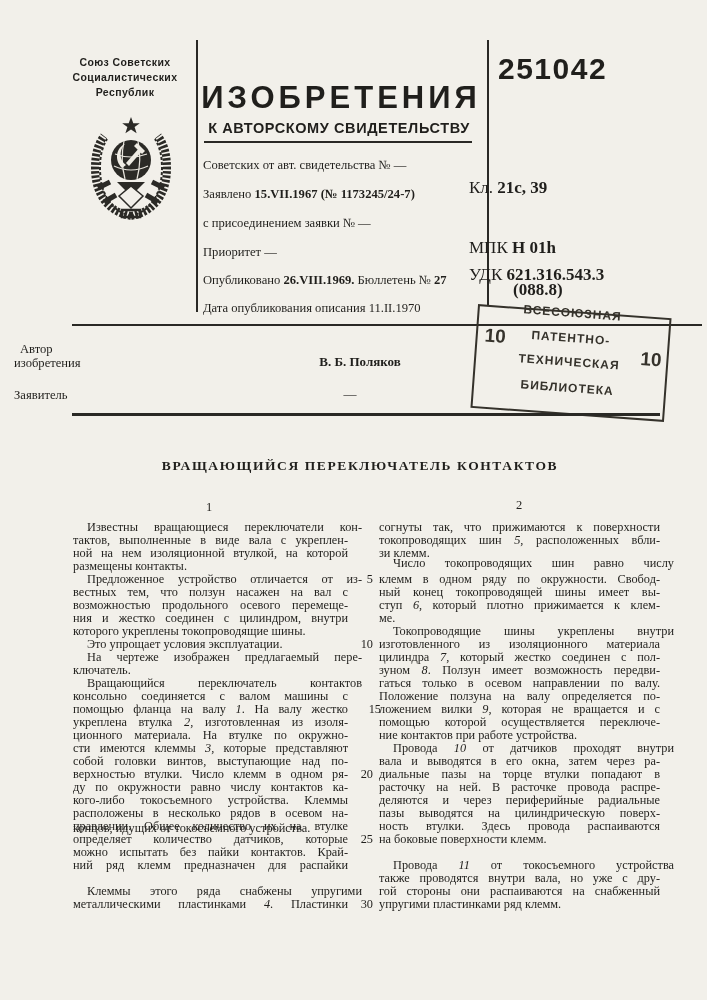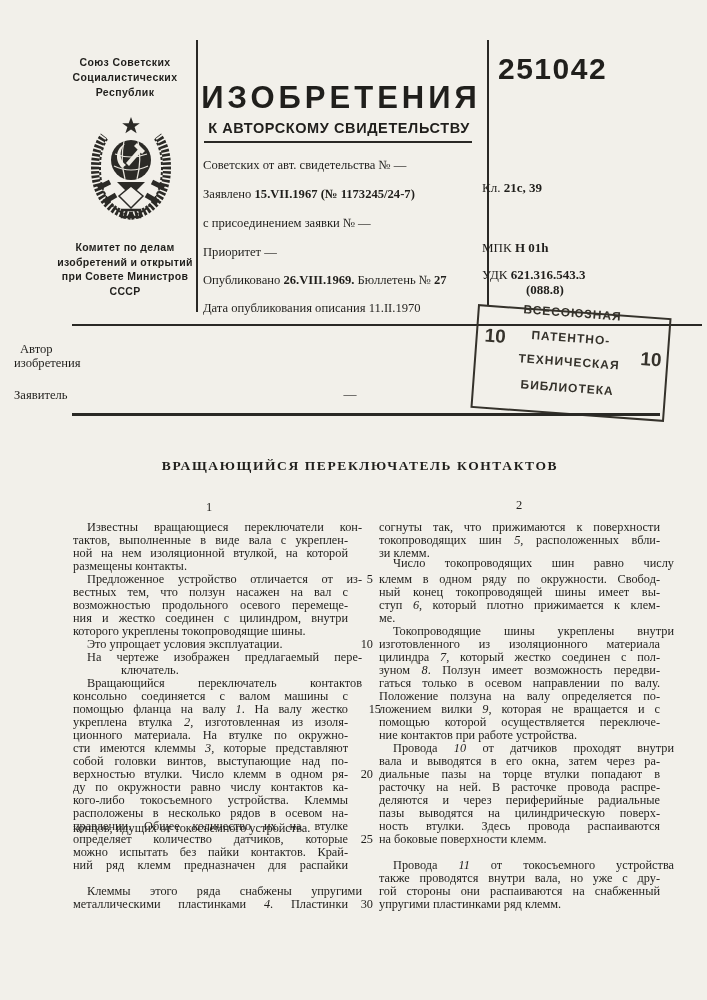--- a/index.html
+++ b/index.html
@@ -21,21 +21,21 @@
   .title1{position:absolute;left:196px;top:44px;width:286px;text-align:center;
     font-family:"Liberation Sans",sans-serif;font-weight:bold;font-size:33px;letter-spacing:13px;text-indent:13px;}
   .title2{position:absolute;left:196px;top:80px;width:286px;text-align:center;
     font-family:"Liberation Sans",sans-serif;font-weight:bold;font-size:31px;letter-spacing:4px;text-indent:4px;}
   .subtitle{position:absolute;left:196px;top:120px;width:286px;text-align:center;
     font-family:"Liberation Sans",sans-serif;font-weight:bold;font-size:14.5px;letter-spacing:.6px;}
   .docnum{position:absolute;left:498px;top:52px;
     font-family:"Liberation Sans",sans-serif;font-weight:bold;font-size:30px;letter-spacing:1.5px;}
   
   .filing-row{position:absolute;left:203px;width:270px;font-size:12.6px;line-height:15px;}
-  .class-row{position:absolute;left:482px;width:200px;font-size:13px;line-height:15px;}
+  .class-row{position:absolute;left:469px;width:200px;font-size:17px;line-height:15px;}
   
   .author-label{font-size:12.6px;line-height:14px;}
   
   .stamp{position:absolute;left:474px;top:311px;width:190px;height:100px;
     border:2px solid #35322b;transform:rotate(4.2deg);color:#35322b;
     font-family:"Liberation Sans",sans-serif;font-weight:bold;}
   .stamp .sline{position:absolute;left:28px;width:130px;text-align:center;font-size:12px;letter-spacing:1px;white-space:nowrap;}
   .stamp .snum{position:absolute;font-size:19px;letter-spacing:0;}
   
   .inv-title{position:absolute;left:100px;top:458px;width:520px;text-align:center;
@@ -83,26 +83,20 @@
     <path d="M38,52 C30,44 32,32 41,28 C35,34 35,44 42,49 Z" fill="#efece4"></path>
 
     <path d="M42,47 L56,31 L59,34 L45,50 Z" fill="#efece4"></path>
     <path d="M53,27 L61,35 L58,38 L50,30 Z" fill="#efece4"></path>
 
     <path d="M33,66 L61,66 L47,80 Z" fill="#2b2a26"></path>
     <path d="M47,70 L59,80 L47,92 L35,80 Z" fill="#f2f0ea" stroke="#2b2a26" stroke-width="1.5"></path>
     <path d="M38,94 h18 v7 h-18 Z" fill="none" stroke="#2b2a26" stroke-width="2.5"></path>
   </svg>
 
-  <div class="abs" style="left:45px;top:240px;width:160px;" id="committee-block">
-      <div class="committee-line">Комитет по делам</div>
-      <div class="committee-line">изобретений и открытий</div>
-      <div class="committee-line">при Совете Министров</div>
-      <div class="committee-line">СССР</div>
-    </div>
 
   <div class="vline" style="left:196px;top:40px;height:272px;"></div>
   <div class="vline" style="left:487px;top:40px;height:266px;"></div>
 
   <div class="title2">ИЗОБРЕТЕНИЯ</div>
   <div class="subtitle">К АВТОРСКОМУ СВИДЕТЕЛЬСТВУ</div>
   <div class="hrule" style="left:204px;top:141px;width:268px;height:2px;"></div>
   <div class="docnum">251042</div>
 
   <div id="filing-block">
@@ -119,20 +113,21 @@
       <div class="class-row" style="top: 240px;">МПК <b>H 01h</b></div>
       <div class="class-row" style="top: 267px;">УДК <b>621.316.543.3</b><div style="padding-left:44px;"><b>(088.8)</b></div></div>
     </div>
 
   <div class="hrule" style="left:72px;top:324px;width:630px;height:1.6px;"></div>
 
   <div class="abs author-label" style="left:14px;top:342px;">
     <div style="padding-left:6px;">Автор</div>
     <div>изобретения</div>
   </div>
+  <div class="abs b ctr" style="left:260px;top:354px;width:200px;font-size:13px;">В. Б. Поляков</div>
   <div class="abs author-label" style="left:14px;top:388px;">Заявитель</div>
   <div class="abs ctr" style="left:260px;top:386px;width:180px;font-size:13px;">—</div>
 
   <div class="stamp">
     <div class="sline" style="top:-7px;">ВСЕСОЮЗНАЯ</div>
     <div class="sline" style="top:18px;">ПАТЕНТНО-</div>
     <div class="sline" style="top:42px;">ТЕХНИЧЕСКАЯ</div>
     <div class="sline" style="top:68px;">БИБЛИОТЕКА</div>
     <div class="snum" style="left:7px;top:18px;">10</div>
     <div class="snum" style="right:5px;top:30px;">10</div>
@@ -150,21 +145,21 @@
       <div class="bodyline" style="left: 73px; width: 275px; top: 534px;">тактов, выполненные в виде вала с укреплен-</div>
       <div class="bodyline" style="left: 73px; width: 275px; top: 547px;">ной на нем изоляционной втулкой, на которой</div>
       <div class="bodyline noj" style="left: 73px; width: 275px; top: 560px;">размещены контакты.</div>
       <div class="bodyline ind" style="left: 73px; width: 275px; top: 573px;">Предложенное устройство отличается от из-</div>
       <div class="bodyline" style="left: 73px; width: 275px; top: 586px;">вестных тем, что ползун насажен на вал с</div>
       <div class="bodyline" style="left: 73px; width: 275px; top: 599px;">возможностью продольного осевого перемеще-</div>
       <div class="bodyline" style="left: 73px; width: 275px; top: 612px;">ния и жестко соединен с цилиндром, внутри</div>
       <div class="bodyline noj" style="left: 73px; width: 275px; top: 625px;">которого укреплены токопроводящие шины.</div>
       <div class="bodyline noj ind" style="left: 73px; width: 275px; top: 638px;">Это упрощает условия эксплуатации.</div>
       <div class="bodyline ind" style="left: 73px; width: 275px; top: 651px;">На чертеже изображен предлагаемый пере-</div>
-      <div class="bodyline noj" style="left: 73px; width: 275px; top: 664px; margin-left: 48px;">ключатель.</div>
+      <div class="bodyline noj" style="left: 73px; width: 275px; top: 664px;">ключатель.</div>
       <div class="bodyline ind" style="left: 73px; width: 275px; top: 677px;">Вращающийся переключатель контактов</div>
       <div class="bodyline" style="left: 73px; width: 275px; top: 690px;">консольно соединяется с валом машины с</div>
       <div class="bodyline" style="left: 73px; width: 275px; top: 703px;">помощью фланца на валу <i>1</i>. На валу жестко</div>
       <div class="bodyline" style="left: 73px; width: 275px; top: 716px;">укреплена втулка <i>2</i>, изготовленная из изоля-</div>
       <div class="bodyline" style="left: 73px; width: 275px; top: 729px;">ционного материала. На втулке по окружно-</div>
       <div class="bodyline" style="left: 73px; width: 275px; top: 742px;">сти имеются клеммы <i>3</i>, которые представляют</div>
       <div class="bodyline" style="left: 73px; width: 275px; top: 755px;">собой головки винтов, выступающие над по-</div>
       <div class="bodyline" style="left: 73px; width: 275px; top: 768px;">верхностью втулки. Число клемм в одном ря-</div>
       <div class="bodyline" style="left: 73px; width: 275px; top: 781px;">ду по окружности равно числу контактов ка-</div>
       <div class="bodyline" style="left: 73px; width: 275px; top: 794px;">кого-либо токосъемного устройства. Клеммы</div>

